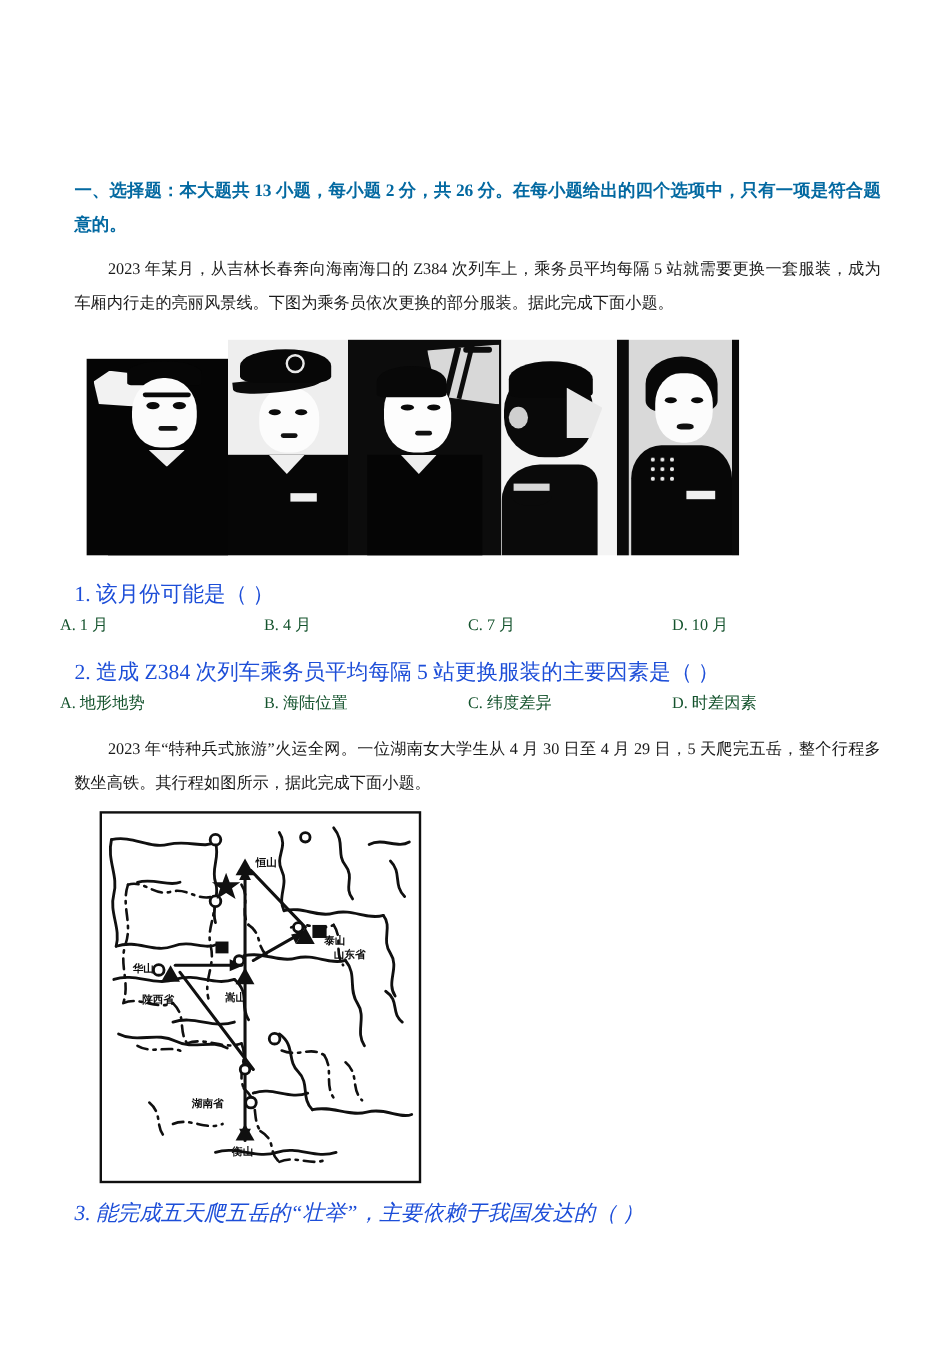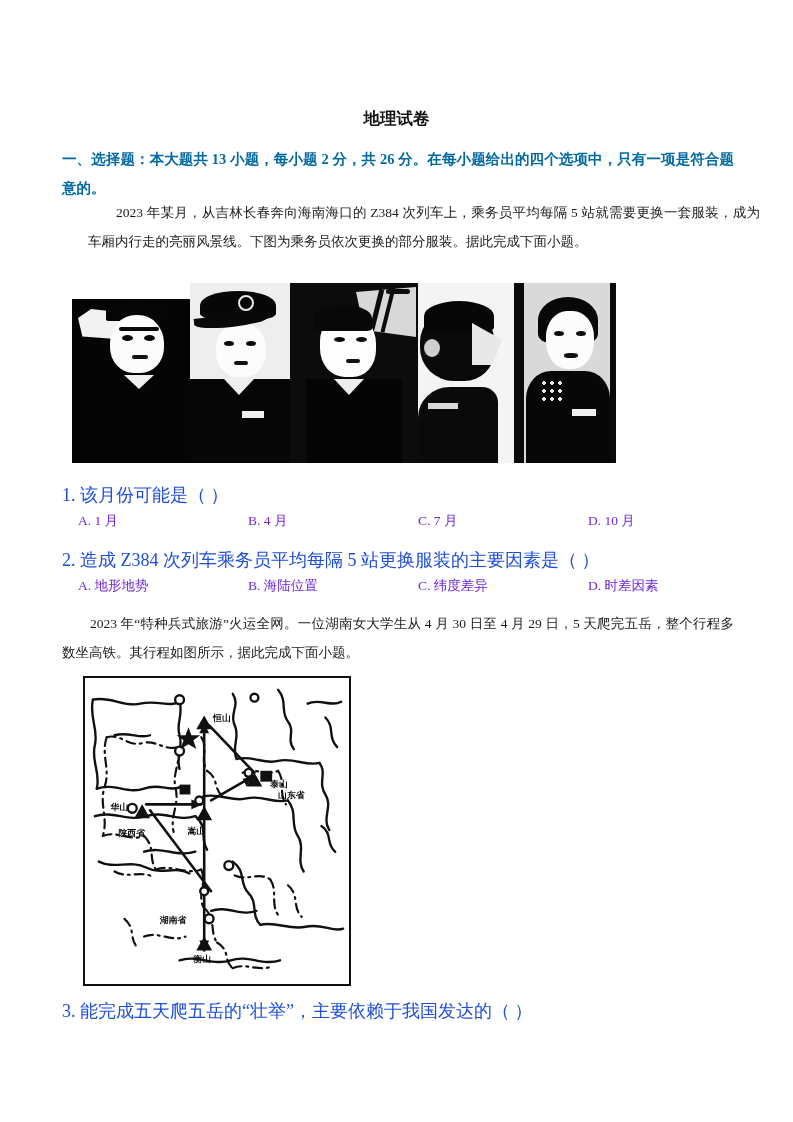--- a/index.html
+++ b/index.html
@@ -64,43 +64,43 @@
   .passage {
     position: absolute;
     left: 62px;
     width: 672px;
     font-size: 13.5px;
     line-height: 29px;
     text-indent: 28px;
     text-align: justify;
     color: #1a1a1a;
   }
-  #passage-1 { top: 198px; margin-left: 26px; }
+  #passage-1 { top: 209px; }
   #passage-2 { top: 609px; }
 
   
   .question {
     position: absolute;
     left: 62px;
     width: 672px;
     font-size: 18px;
     line-height: 22px;
     color: #1d4ed8;
   }
   #question-1 { top: 484px; }
   #question-2 { top: 549px; }
-  #question-3 { top: 1000px; }
+  #question-3 { top: 1000px; font-style: italic; }
 
   .options {
     position: absolute;
-    left: 78px;
+    left: 50px;
     width: 680px;
     display: flex;
     font-size: 13.5px;
-    color: #6d28d9;
+    color: #14532d;
   }
   #options-1 { top: 512px; }
   #options-2 { top: 577px; }
   .options .opt { width: 172px; }
 
   
   .photo-figure {
     position: absolute;
     top: 283px;
     left: 72px;
@@ -228,21 +228,20 @@
     font-size: 14.5px;
     color: #a9a9a9;
     letter-spacing: 0.3px;
   }
 </style>
 </head>
 <body>
 
 <div class="page">
 
-  <h2 class="doc-subtitle">地理试卷</h2>
 
   <div class="section-instruction">一、选择题：本大题共 13 小题，每小题 2 分，共 26 分。在每小题给出的四个选项中，只有一项是符合题意的。</div>
 
   <div class="passage" id="passage-1">2023 年某月，从吉林长春奔向海南海口的 Z384 次列车上，乘务员平均每隔 5 站就需要更换一套服装，成为车厢内行走的亮丽风景线。下图为乘务员依次更换的部分服装。据此完成下面小题。</div>
 
   <div class="photo-figure">
     <div class="photo-strip">
 
       <div class="pf pf1">
         <div class="bg"></div>

